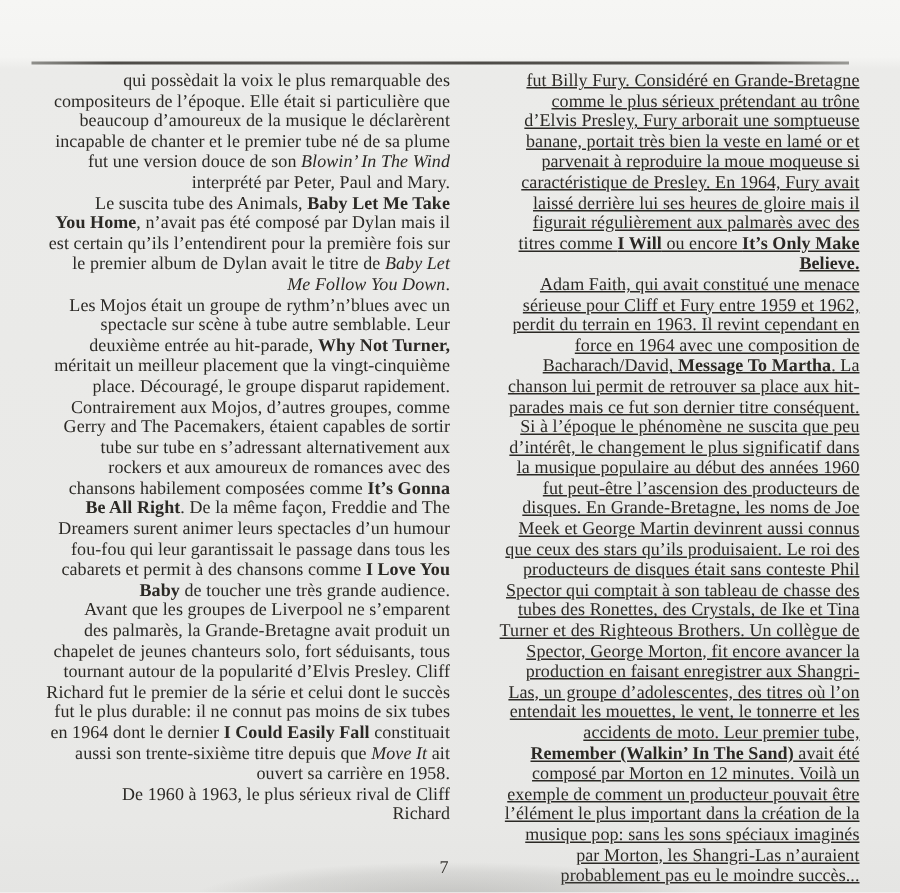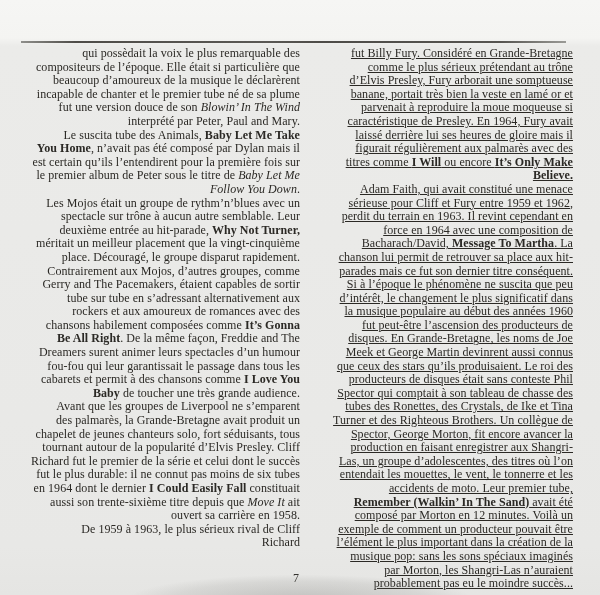--- a/index.html
+++ b/index.html
@@ -73,25 +73,25 @@
 </head>
 <body>
 
 <div class="scan-page">
 
   <div class="top-rule"></div>
 
   <div class="columns">
     <div class="col col-left">
         <p class="para"><span class="n">qui possèdait la voix le plus remarquable des compositeurs de l’époque. Elle était si particulière que beaucoup d’amoureux de la musique le déclarèrent incapable de chanter et le premier tube né de sa plume fut une version douce de son </span><span class="i">Blowin’ In The Wind</span><span class="n"> interprété par Peter, Paul and Mary.</span></p>
-        <p class="para indent"><span class="n">Le suscita tube des Animals, </span><span class="b">Baby Let Me Take You Home</span><span class="n">, n’avait pas été composé par Dylan mais il est certain qu’ils l’entendirent pour la première fois sur le premier album de Peter sous le titre de </span><span class="i">Baby Let Me Follow You Down</span><span class="n">.</span></p>
-        <p class="para indent"><span class="n">Les Mojos était un groupe de rythm’n’blues avec un spectacle sur trône à aucun autre semblable. Leur deuxième entrée au hit-parade, </span><span class="b">Why Not Turner,</span><span class="n"> méritait un meilleur placement que la vingt-cinquième place. Découragé, le groupe disparut rapidement.</span></p>
+        <p class="para indent"><span class="n">Le suscita tube des Animals, </span><span class="b">Baby Let Me Take You Home</span><span class="n">, n’avait pas été composé par Dylan mais il est certain qu’ils l’entendirent pour la première fois sur le premier album de Dylan avait le titre de </span><span class="i">Baby Let Me Follow You Down</span><span class="n">.</span></p>
+        <p class="para indent"><span class="n">Les Mojos était un groupe de rythm’n’blues avec un spectacle sur scène à tube autre semblable. Leur deuxième entrée au hit-parade, </span><span class="b">Why Not Turner,</span><span class="n"> méritait un meilleur placement que la vingt-cinquième place. Découragé, le groupe disparut rapidement.</span></p>
         <p class="para indent"><span class="n">Contrairement aux Mojos, d’autres groupes, comme Gerry and The Pacemakers, étaient capables de sortir tube sur tube en s’adressant alternativement aux rockers et aux amoureux de romances avec des chansons habilement composées comme </span><span class="b">It’s Gonna Be All Right</span><span class="n">. De la même façon, Freddie and The Dreamers surent animer leurs spectacles d’un humour fou-fou qui leur garantissait le passage dans tous les cabarets et permit à des chansons comme </span><span class="b">I Love You Baby</span><span class="n"> de toucher une très grande audience.</span></p>
         <p class="para indent"><span class="n">Avant que les groupes de Liverpool ne s’emparent des palmarès, la Grande-Bretagne avait produit un chapelet de jeunes chanteurs solo, fort séduisants, tous tournant autour de la popularité d’Elvis Presley. Cliff Richard fut le premier de la série et celui dont le succès fut le plus durable: il ne connut pas moins de six tubes en 1964 dont le dernier </span><span class="b">I Could Easily Fall</span><span class="n"> constituait aussi son trente-sixième titre depuis que </span><span class="i">Move It</span><span class="n"> ait ouvert sa carrière en 1958.</span></p>
-        <p class="para indent"><span class="n">De 1959 à 1963, le plus sérieux rival de Cliff Richard</span></p>
+        <p class="para indent"><span class="n">De 1960 à 1963, le plus sérieux rival de Cliff Richard</span></p>
       </div>
     <div class="col col-right">
         <p class="para"><span class="n">fut Billy Fury. Considéré en Grande-Bretagne comme le plus sérieux prétendant au trône d’Elvis Presley, Fury arborait une somptueuse banane, portait très bien la veste en lamé or et parvenait à reproduire la moue moqueuse si caractéristique de Presley. En 1964, Fury avait laissé derrière lui ses heures de gloire mais il figurait régulièrement aux palmarès avec des titres comme </span><span class="b">I Will</span><span class="n"> ou encore </span><span class="b">It’s Only Make Believe.</span></p>
         <p class="para indent"><span class="n">Adam Faith, qui avait constitué une menace sérieuse pour Cliff et Fury entre 1959 et 1962, perdit du terrain en 1963. Il revint cependant en force en 1964 avec une composition de Bacharach/David, </span><span class="b">Message To Martha</span><span class="n">. La chanson lui permit de retrouver sa place aux hit-parades mais ce fut son dernier titre conséquent.</span></p>
         <p class="para indent"><span class="n">Si à l’époque le phénomène ne suscita que peu d’intérêt, le changement le plus significatif dans la musique populaire au début des années 1960 fut peut-être l’ascension des producteurs de disques. En Grande-Bretagne, les noms de Joe Meek et George Martin devinrent aussi connus que ceux des stars qu’ils produisaient. Le roi des producteurs de disques était sans conteste Phil Spector qui comptait à son tableau de chasse des tubes des Ronettes, des Crystals, de Ike et Tina Turner et des Righteous Brothers. Un collègue de Spector, George Morton, fit encore avancer la production en faisant enregistrer aux Shangri-Las, un groupe d’adolescentes, des titres où l’on entendait les mouettes, le vent, le tonnerre et les accidents de moto. Leur premier tube, </span><span class="b">Remember (Walkin’ In The Sand)</span><span class="n"> avait été composé par Morton en 12 minutes. Voilà un exemple de comment un producteur pouvait être l’élément le plus important dans la création de la musique pop: sans les sons spéciaux imaginés par Morton, les Shangri-Las n’auraient probablement pas eu le moindre succès...</span></p>
       </div>
   </div>
 
   <div class="page-number">7</div>
 

